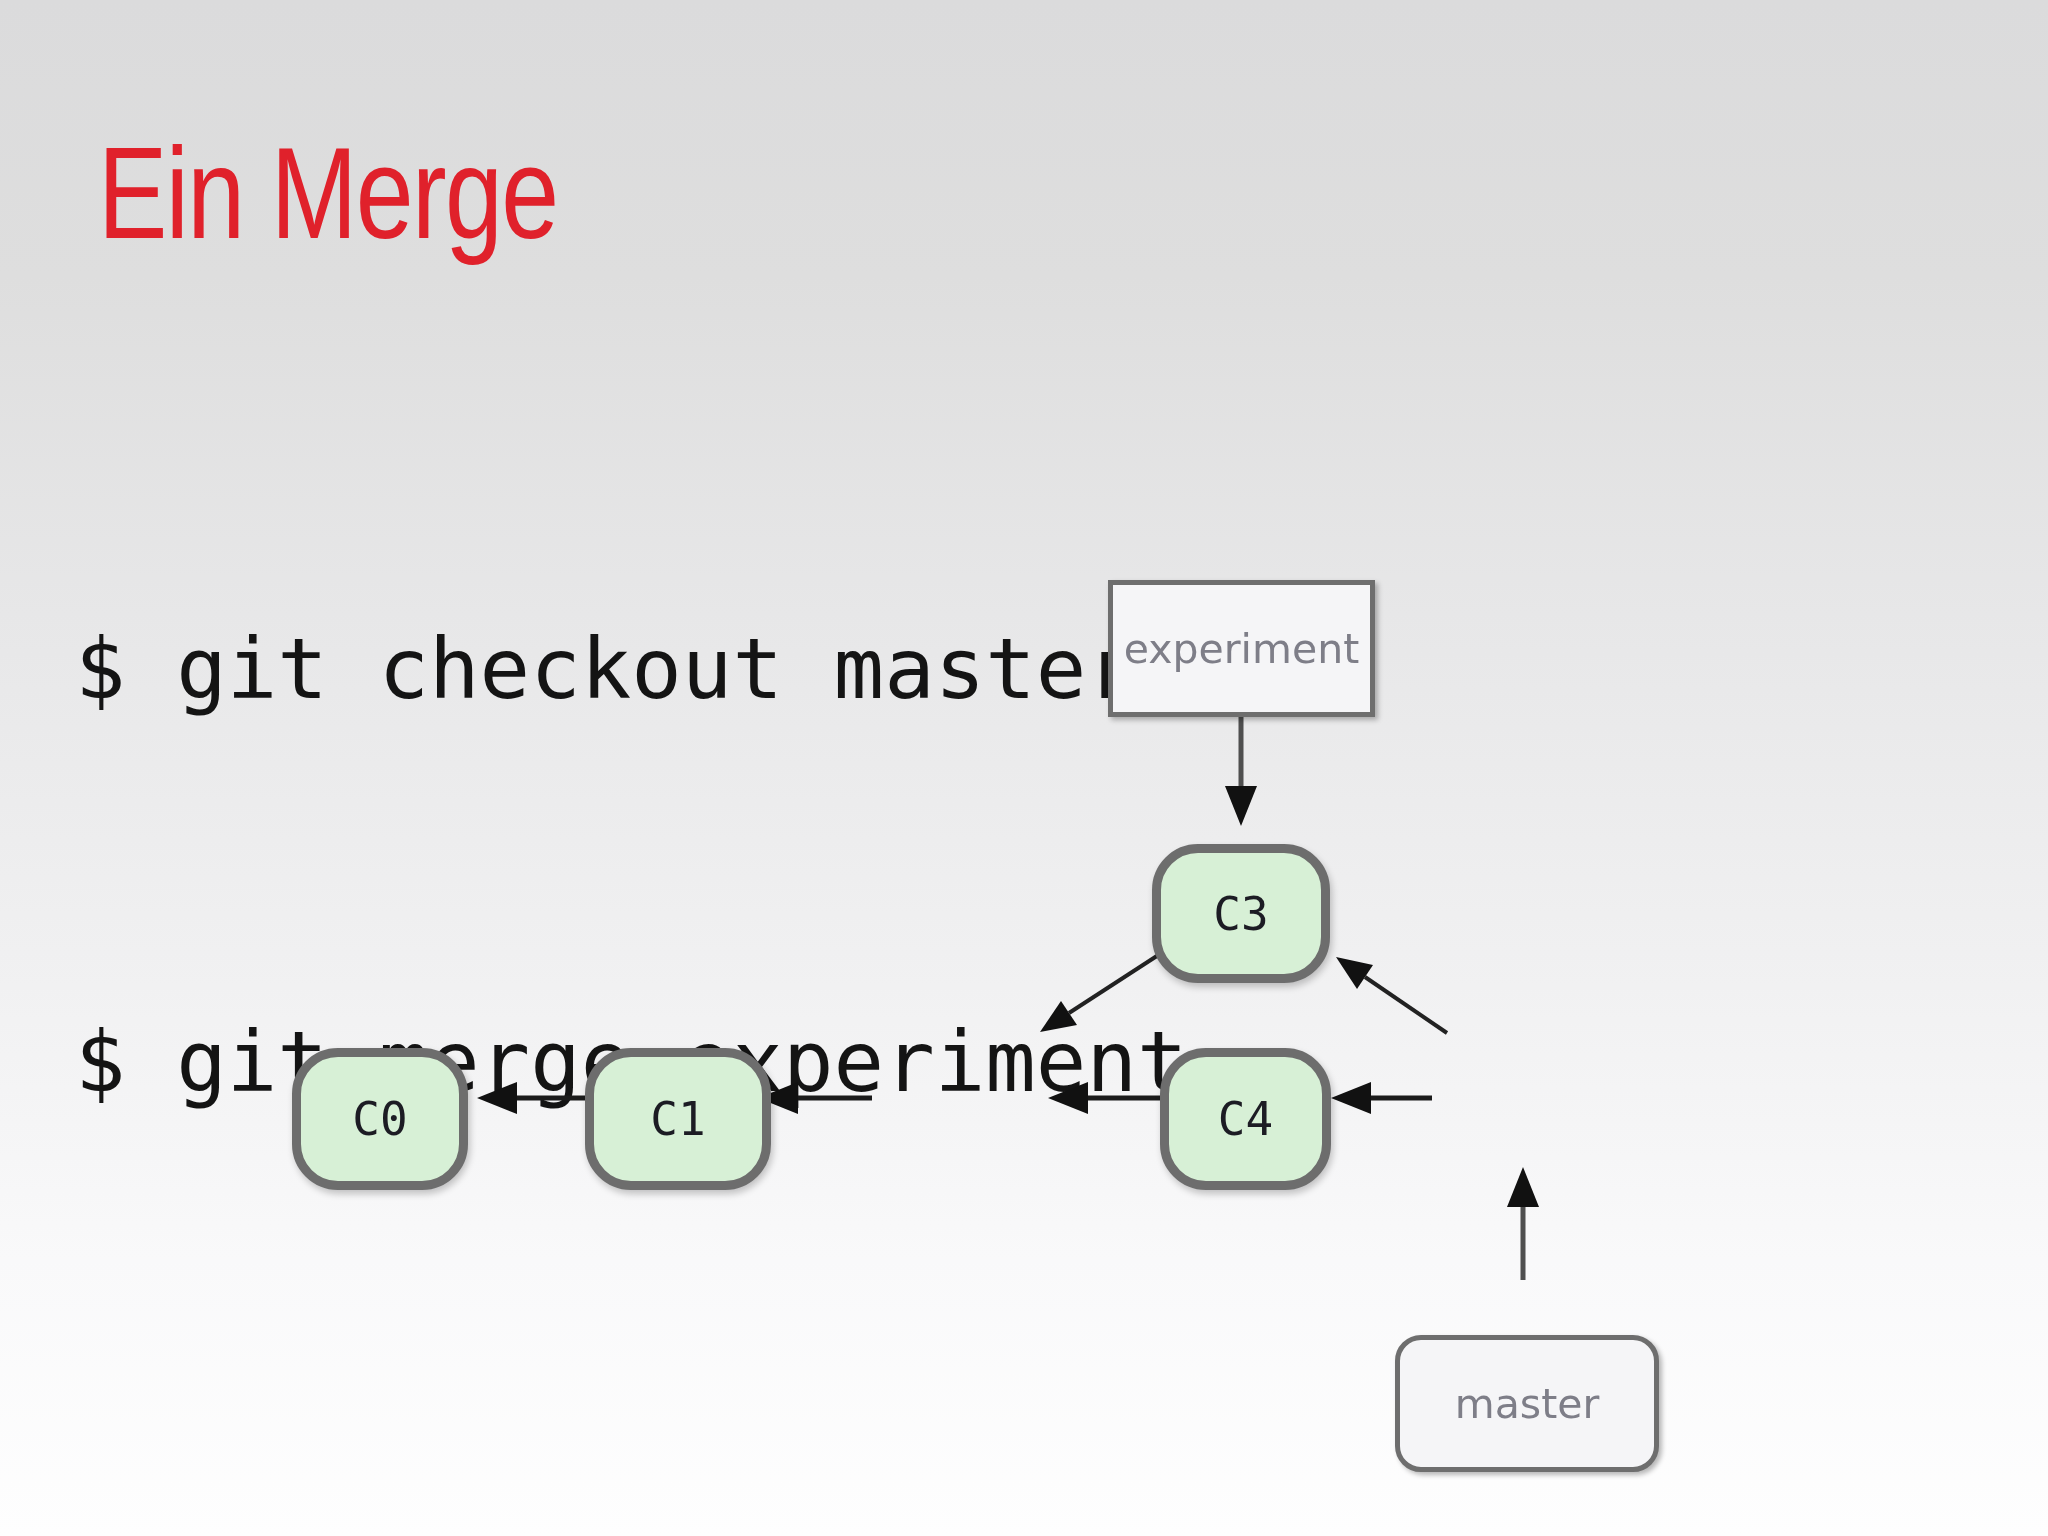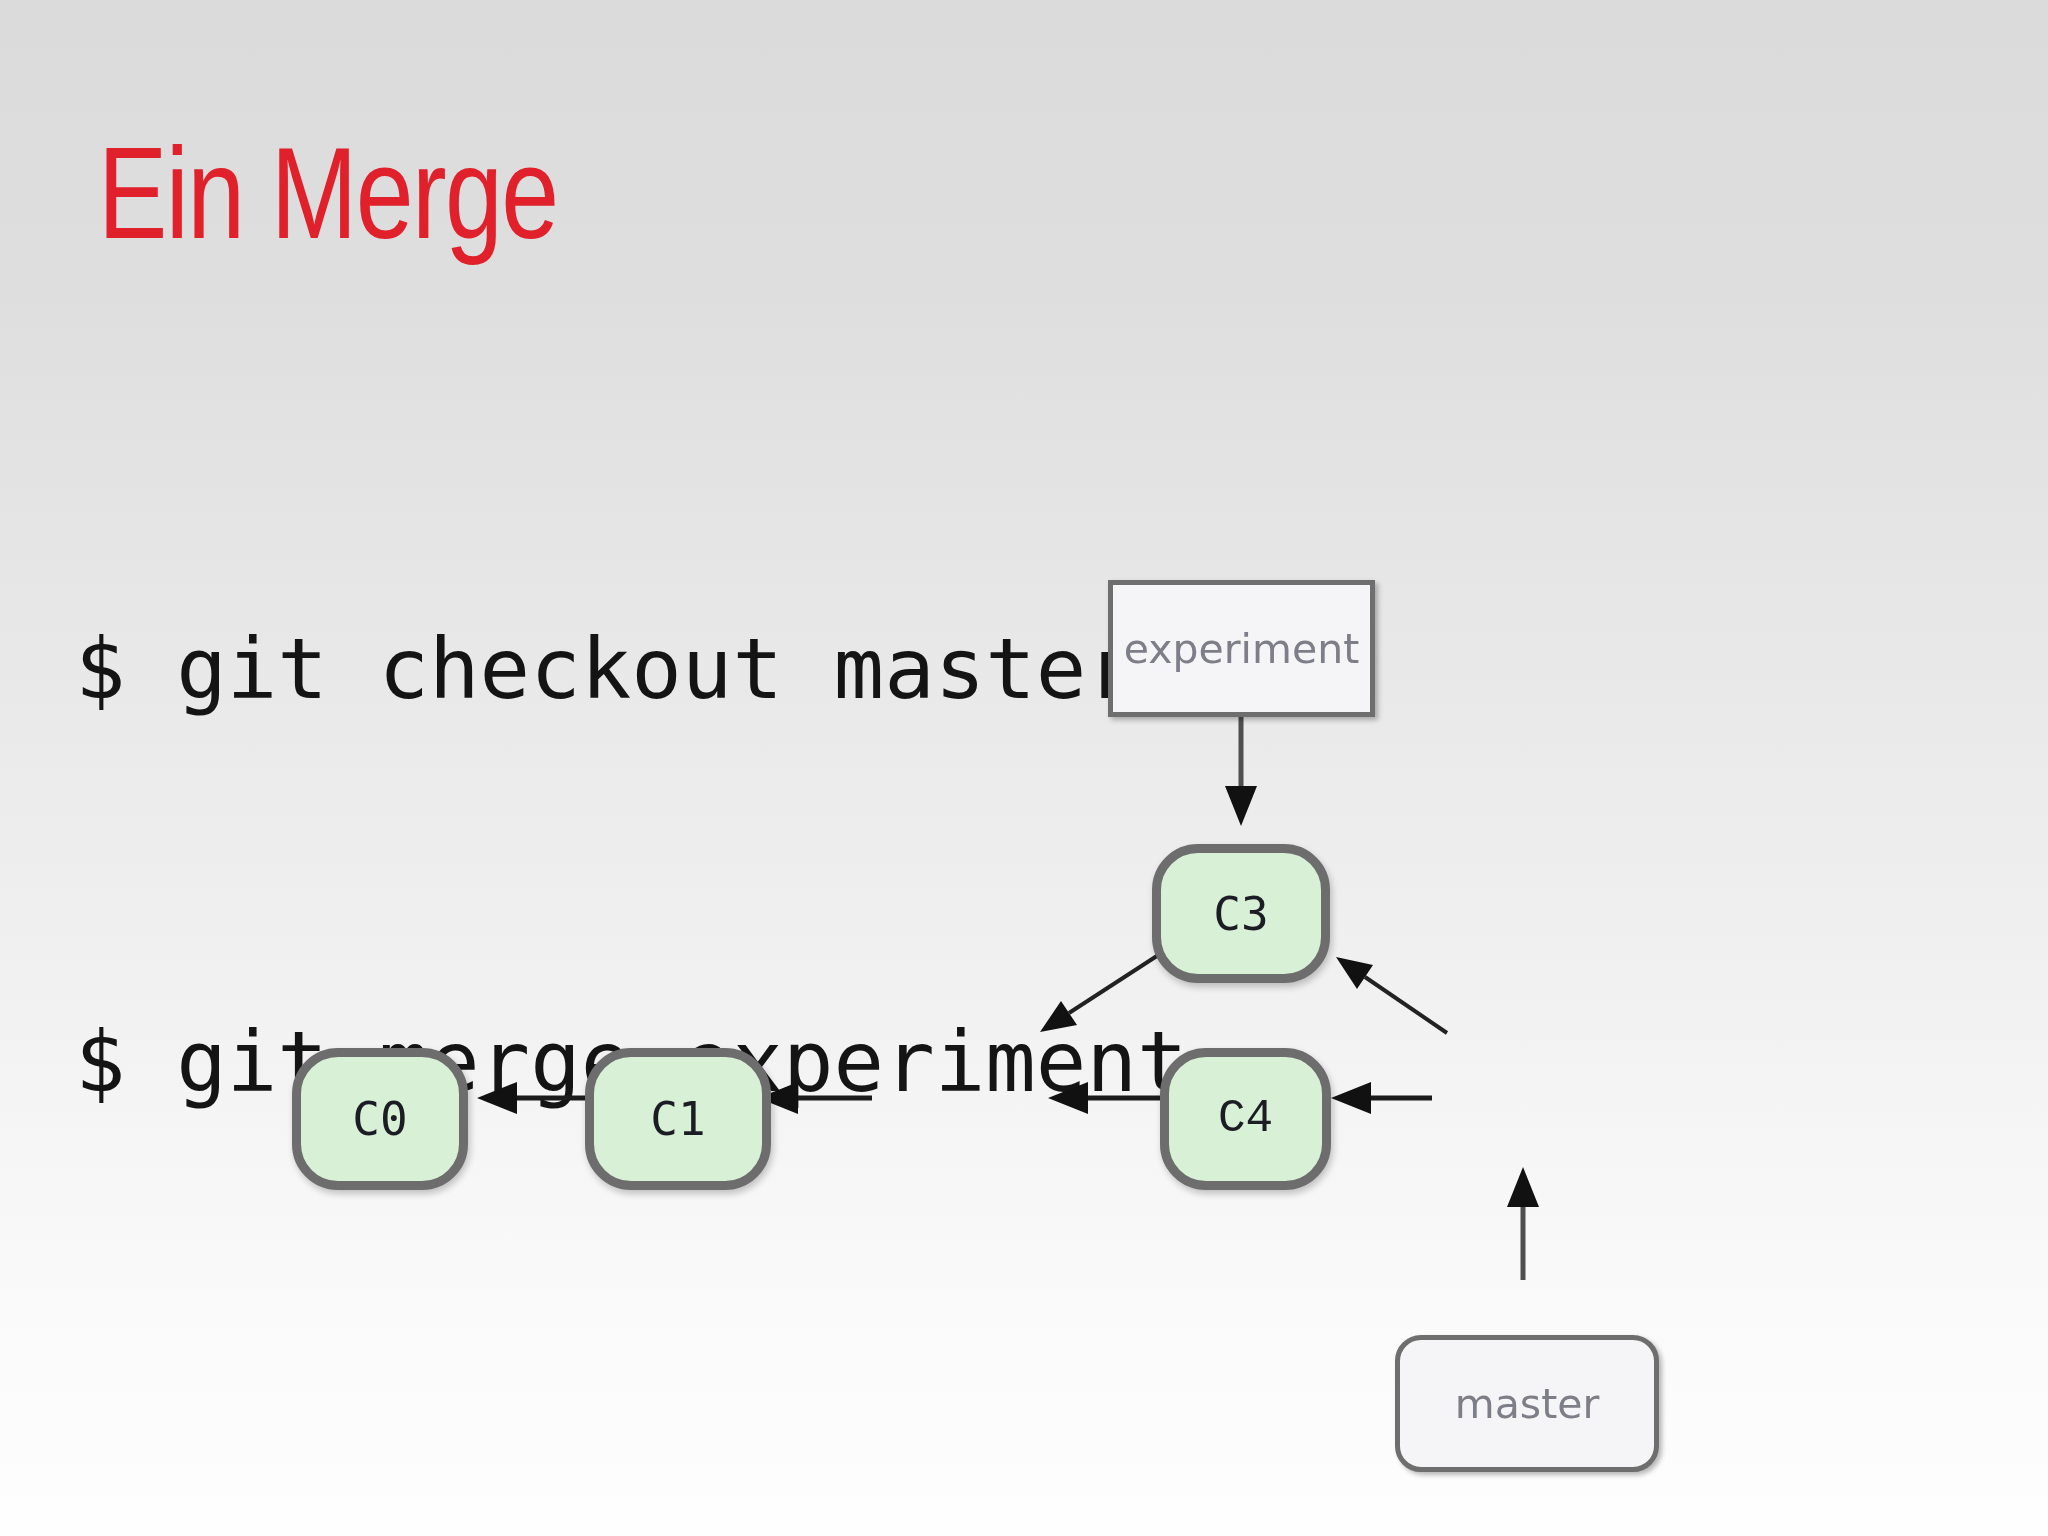--- a/index.html
+++ b/index.html
@@ -56,21 +56,21 @@
     font-family: "DejaVu Sans Mono", "Liberation Mono", monospace;
     font-size: 46px;
     color: #1c1c24;
     box-shadow: 2px 4px 7px rgba(0,0,0,0.22);
     margin-top: 22px;
   }
   .n-c0 { left: 292px;  top: 1026px; width: 176px; }
   .n-c1 { left: 585px;  top: 1026px; width: 186px; }
   .n-c2 { left: 872px;  top: 1026px; width: 176px; }
   .n-c3 { left: 1152px; top: 822px;  width: 178px; height: 139px; }
-  .n-c4 { left: 1160px; top: 1026px; width: 171px; font-family: Liberation Mono, monospace; }
+  .n-c4 { left: 1160px; top: 1026px; width: 171px; }
   .n-c5 { left: 1432px; top: 1026px; width: 181px; }
 
   .branch-label {
     position: absolute;
     box-sizing: border-box;
     background: #f5f5f7;
     border: 5px solid #6e6e6e;
     display: flex;
     align-items: center;
     justify-content: center;

